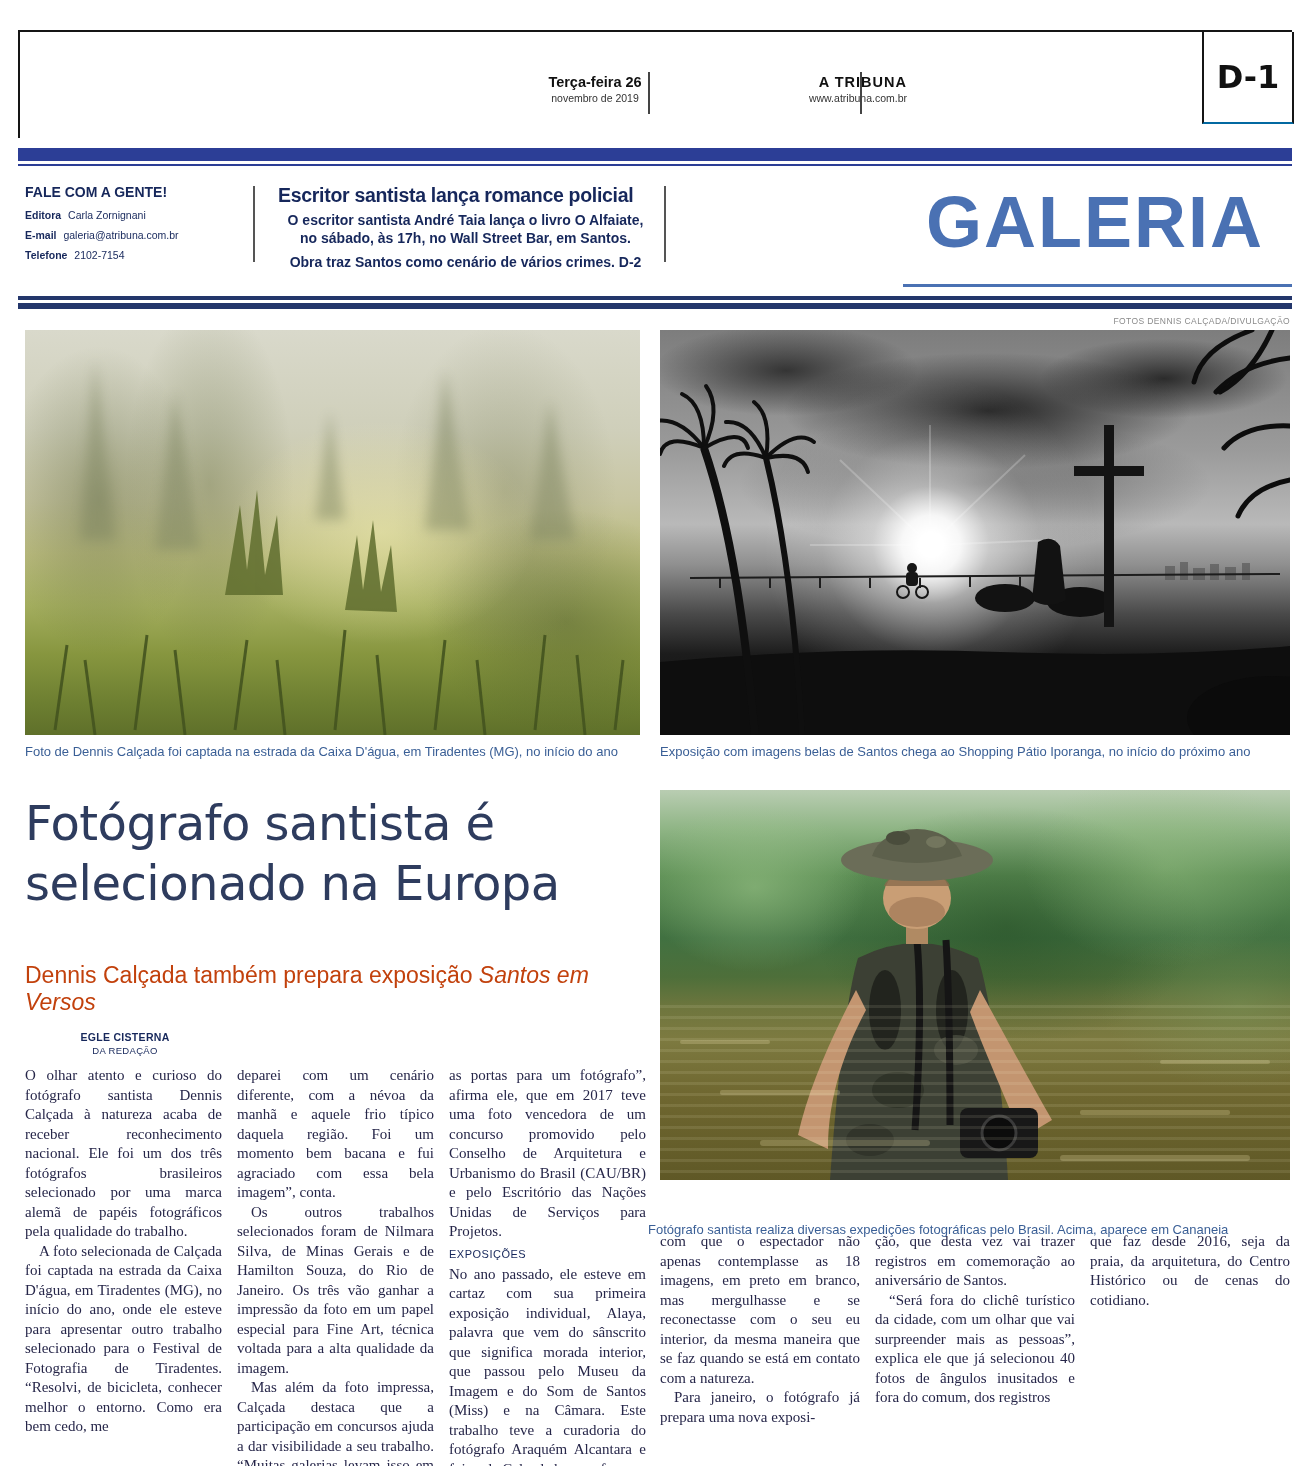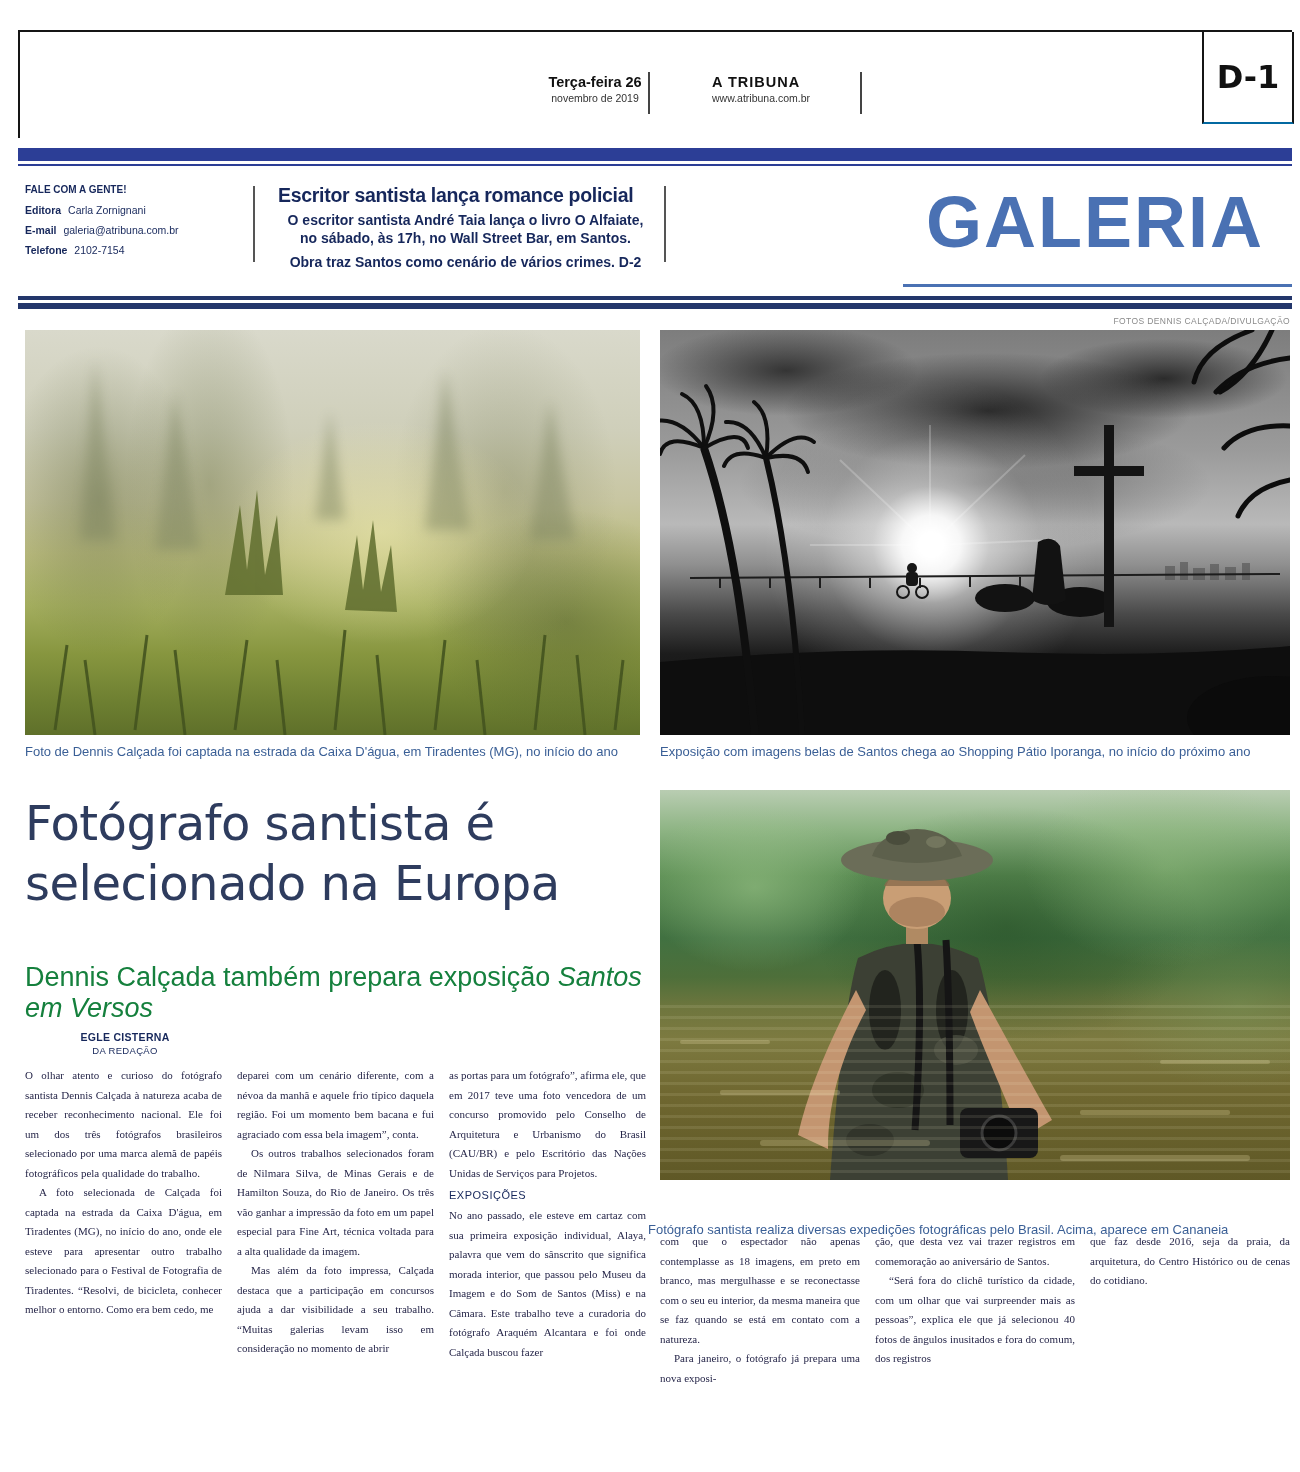--- a/index.html
+++ b/index.html
@@ -11,30 +11,30 @@
   .left-rule{position:absolute;left:18px;top:30px;width:2px;height:108px;background:#151515;}
   .pagenum-box{position:absolute;left:1202px;top:32px;width:88px;height:90px;
                border-left:2px solid #151515;border-right:2px solid #151515;border-bottom:2px solid #0369a1;
                display:flex;align-items:center;justify-content:center;
                font-size:32px;font-weight:bold;color:#111;font-family:"DejaVu Sans",sans-serif;}
   .date-block{position:absolute;left:495px;top:74px;width:200px;text-align:center;}
   .weekday{font-size:14.5px;font-weight:bold;color:#111;}
   .date-sub{font-size:10.5px;color:#333;margin-top:2px;}
   .vsep{position:absolute;top:72px;width:2px;height:42px;background:#444;}
   .vsep1{left:648px;} .vsep2{left:860px;}
-  .brand-block{position:absolute;left:712px;top:74px;width:195px;text-align:left;}
+  .brand-block{position:absolute;left:712px;top:74px;width:195px;text-align:right;}
   .brand{font-size:14.5px;font-weight:bold;letter-spacing:1px;color:#111;}
   .website{font-size:10.5px;color:#333;margin-top:2px;}
 
   .blue-bar{position:absolute;left:18px;top:148px;width:1274px;height:13px;background:#2c3e96;}
   .blue-bar-thin{position:absolute;left:18px;top:164px;width:1274px;height:2px;background:#2c3e96;}
 
   
   .contact{position:absolute;left:25px;top:184px;width:215px;}
-  .contact-title{font-size:10px;font-weight:bold;color:#16275b;margin-bottom:9px;}
+  .contact-title{font-size:14px;font-weight:bold;color:#16275b;margin-bottom:9px;}
   .contact-row{font-size:10.5px;color:#16275b;margin-bottom:8px;}
   .contact-row b{margin-right:4px;}
   .teaser-sep{position:absolute;top:186px;width:2px;height:76px;background:#555;}
   .sep-a{left:253px;} .sep-b{left:664px;}
   .teaser{position:absolute;left:278px;top:184px;width:375px;text-align:center;color:#16275b;}
   .teaser-title{font-size:19.5px;font-weight:bold;text-align:left;margin-bottom:4px;letter-spacing:-0.3px;}
   .teaser-line{font-size:14px;font-weight:bold;line-height:18px;}
   .teaser-line3{font-size:14px;font-weight:bold;margin-top:7px;}
   .section-title{position:absolute;left:898px;top:186px;width:394px;text-align:center;
                  font-family:"Liberation Sans",sans-serif;font-size:72px;font-weight:bold;
@@ -78,31 +78,31 @@
   .caption{position:absolute;font-size:13px;color:#3a5f96;font-weight:500;}
   .caption-left{left:25px;top:744px;width:615px;}
   .caption-right{left:660px;top:744px;width:630px;}
   .caption-portrait{left:648px;top:1190px;width:630px;margin-top:32px;}
 
   
   .headline{position:absolute;left:25px;top:793px;width:630px;margin:0;
             font-family:"DejaVu Sans",sans-serif;font-weight:normal;
             font-size:48px;line-height:60px;color:#2e3c5e;letter-spacing:-0.5px;}
   .subheadline{position:absolute;left:25px;top:962px;width:630px;
-               font-size:27px;color:#15803d;}
+               font-size:23px;color:#c2410c;}
   .subheadline .it{font-style:italic;}
   .byline{position:absolute;left:25px;top:1031px;width:200px;color:#16275b;text-align:center;}
   .byline-name{font-size:10.5px;font-weight:bold;letter-spacing:.3px;}
   .byline-org{font-size:9.5px;margin-top:2px;letter-spacing:.3px;}
 
   .cols{position:absolute;display:flex;gap:15px;}
   .cols-left{left:25px;top:1066px;width:621px;height:400px;}
   .cols-right{left:660px;top:1232px;width:630px;height:234px;}
   .col{flex:1 1 0;overflow:hidden;}
-  .col p{margin:0;font-family:"Liberation Serif",serif;font-size:11px;line-height:19.5px;
+  .col p{margin:0;font-family:"Liberation Serif",serif;font-size:15px;line-height:19.5px;
          text-align:justify;color:#262649;}
   .col p.ind{text-indent:14px;}
   .subhead{font-family:"Liberation Sans",sans-serif;font-size:11px;font-weight:normal;
            color:#16275b;letter-spacing:.5px;margin:6px 0 5px 0;}
 </style>
 </head>
 <body>
 
 <div class="page">
 

